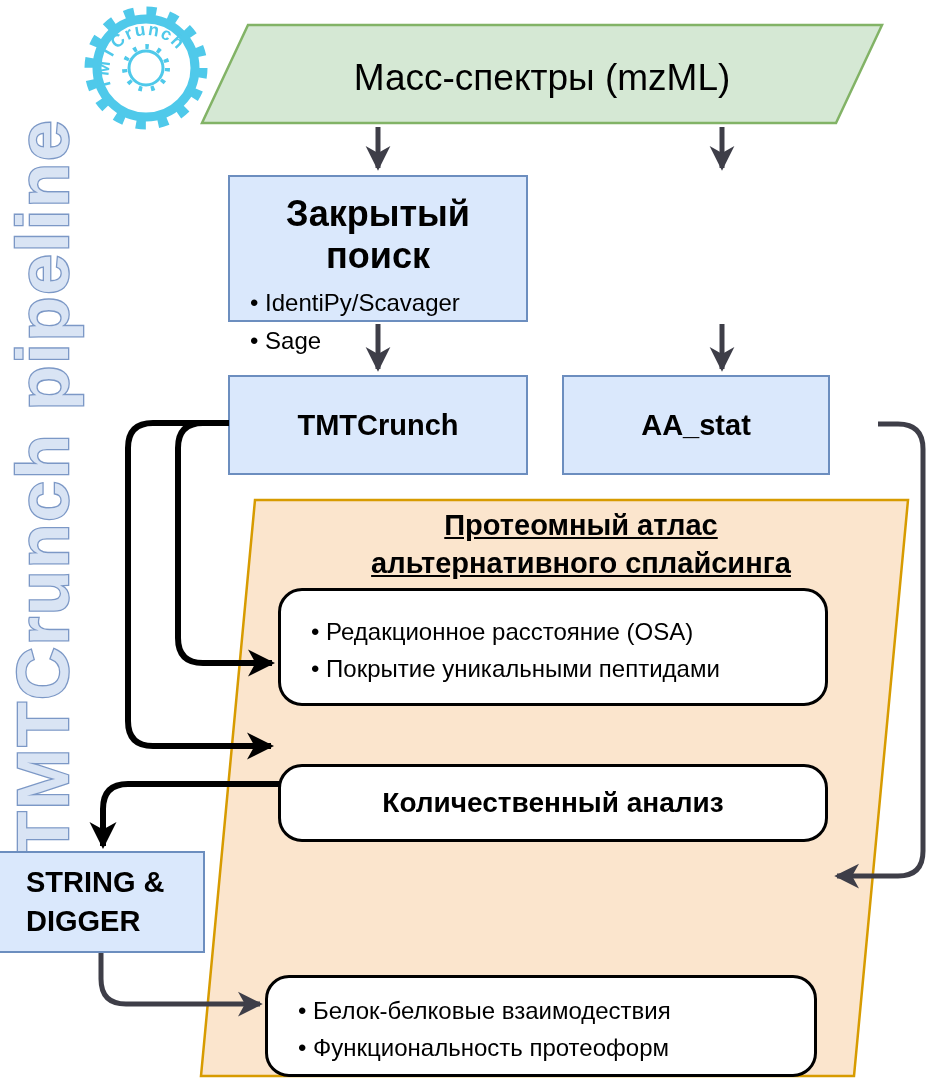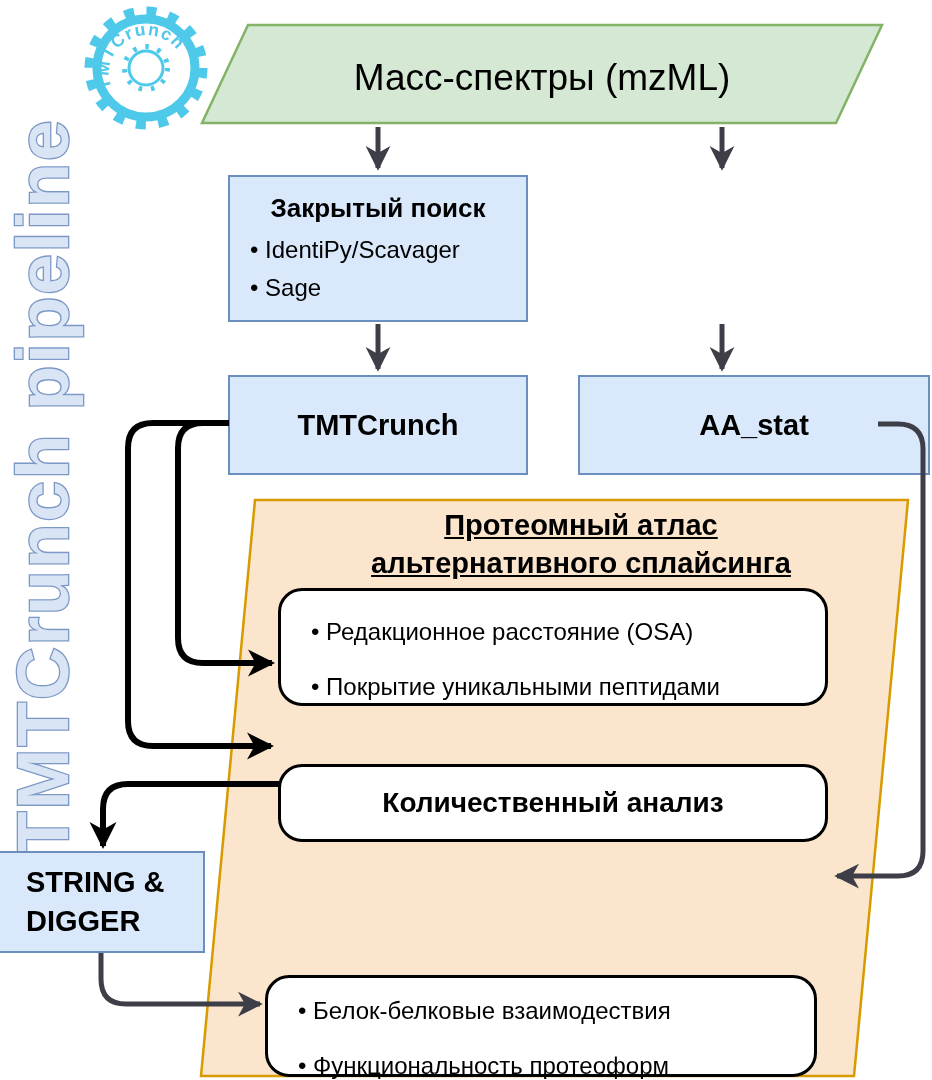--- a/index.html
+++ b/index.html
@@ -13,32 +13,32 @@
   .orange-shape{fill:var(--orange-fill);stroke:var(--orange-border);stroke-width:2.5;}
 
   .vtitle{fill:var(--vtext-fill);stroke:var(--vtext-stroke);stroke-width:2.6;paint-order:stroke;
           font-weight:bold;font-size:73px;letter-spacing:2px;}
   .logo-ring{fill:none;stroke:var(--logo-cyan);}
   .logo-core{fill:#ffffff;stroke:var(--logo-cyan);}
   .logo-text{fill:var(--logo-cyan);font-weight:bold;font-size:17.5px;letter-spacing:1.5px;}
 
   .box{position:absolute;box-sizing:border-box;z-index:2;}
   .blue{background:var(--blue-fill);border:2px solid var(--blue-border);}
-  .search-title{text-align:center;font-weight:bold;font-size:26px;margin-top:16px;color:#000;}
+  .search-title{text-align:center;font-weight:bold;font-size:36px;margin-top:16px;color:#000;}
   ul.bullets{margin:10px 0 0 20px;padding:0;list-style:none;font-size:24px;color:#000;}
   ul.bullets li{margin-top:7px;line-height:1.3;}
   ul.bullets li::before{content:"• ";}
   .label-box{display:flex;align-items:center;justify-content:center;
              font-weight:bold;font-size:29px;color:#000;}
   .string-box{justify-content:flex-start;padding-left:26px;line-height:1.35;text-align:left;}
 
   .white-box{background:#ffffff;border:3px solid #000;border-radius:24px;
              display:flex;flex-direction:column;justify-content:center;z-index:2;}
   .white-box ul.bullets{margin:0 0 0 30px;}
-  .white-box ul.bullets li{margin-top:24px;}
+  .white-box ul.bullets li{margin-top:6px;}
   .quant{align-items:center;font-weight:bold;font-size:28px;color:#000;}
 
   .atlas-title{position:absolute;left:281px;top:506px;width:600px;z-index:2;
                text-align:center;font-weight:bold;font-size:29px;line-height:38px;color:#000;text-decoration:underline;}
   .green-label{position:absolute;left:292px;top:57px;width:500px;z-index:2;
                text-align:center;font-size:37px;color:#000;}
 
   .conn{fill:none;}
   .conn.gray{stroke:var(--arrow-gray);stroke-width:5;}
   .conn.black{stroke:var(--arrow-black);stroke-width:6;}
@@ -72,21 +72,21 @@
       <li>IdentiPy/Scavager</li>
       <li>Sage</li>
     </ul>
   </div>
 
 
   <div class="box blue label-box" style="left:228px;top:375px;width:300px;height:100px;">
       <span>TMTCrunch</span>
     </div>
 
-  <div class="box blue label-box" style="left:578px;top:375px;width:352px;height:100px;">
+  <div class="box blue label-box" style="left:562px;top:375px;width:268px;height:100px;">
       <span>AA_stat</span>
     </div>
 
   <div class="atlas-title">
     <div>Протеомный атлас</div>
     <div>альтернативного сплайсинга</div>
   </div>
 
   <div class="box white-box" style="left:278px;top:588px;width:550px;height:118px;">
     <ul class="bullets">

